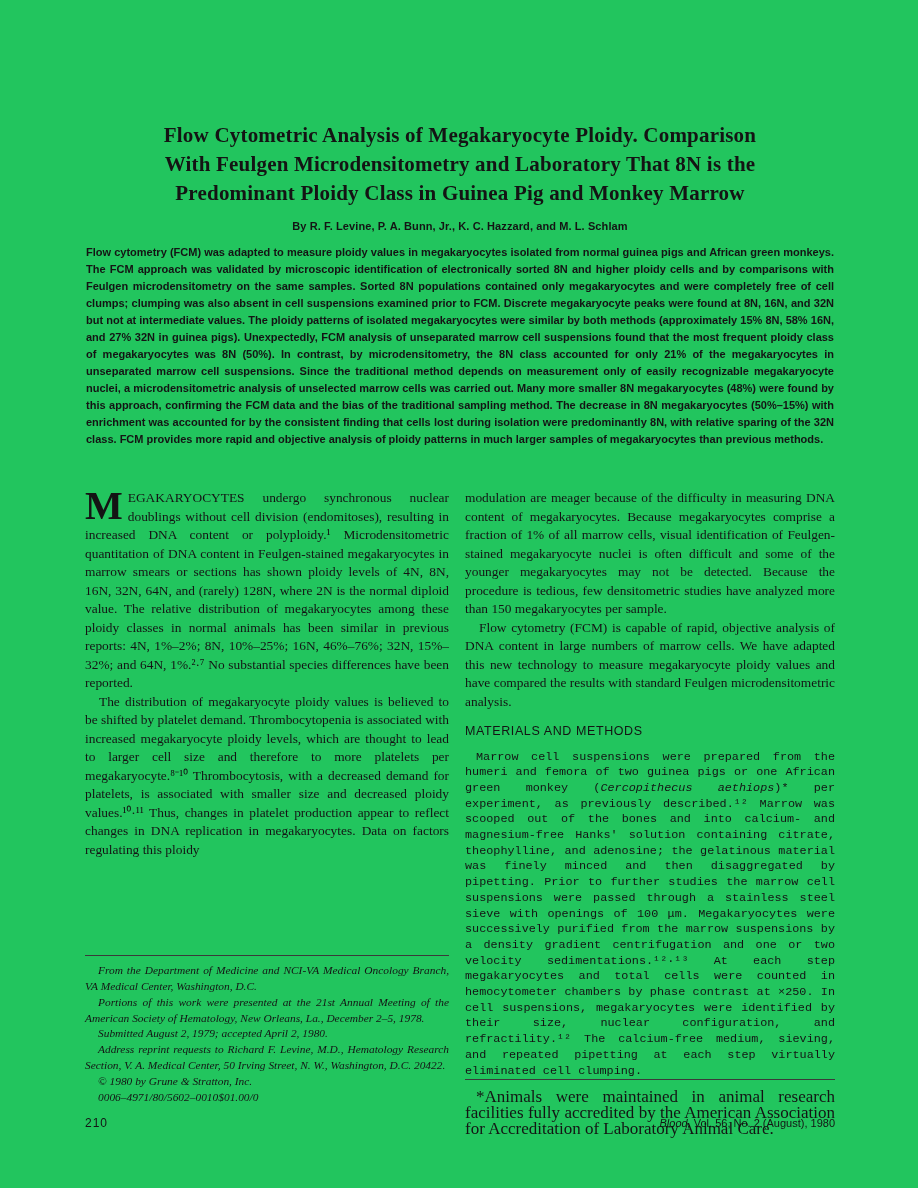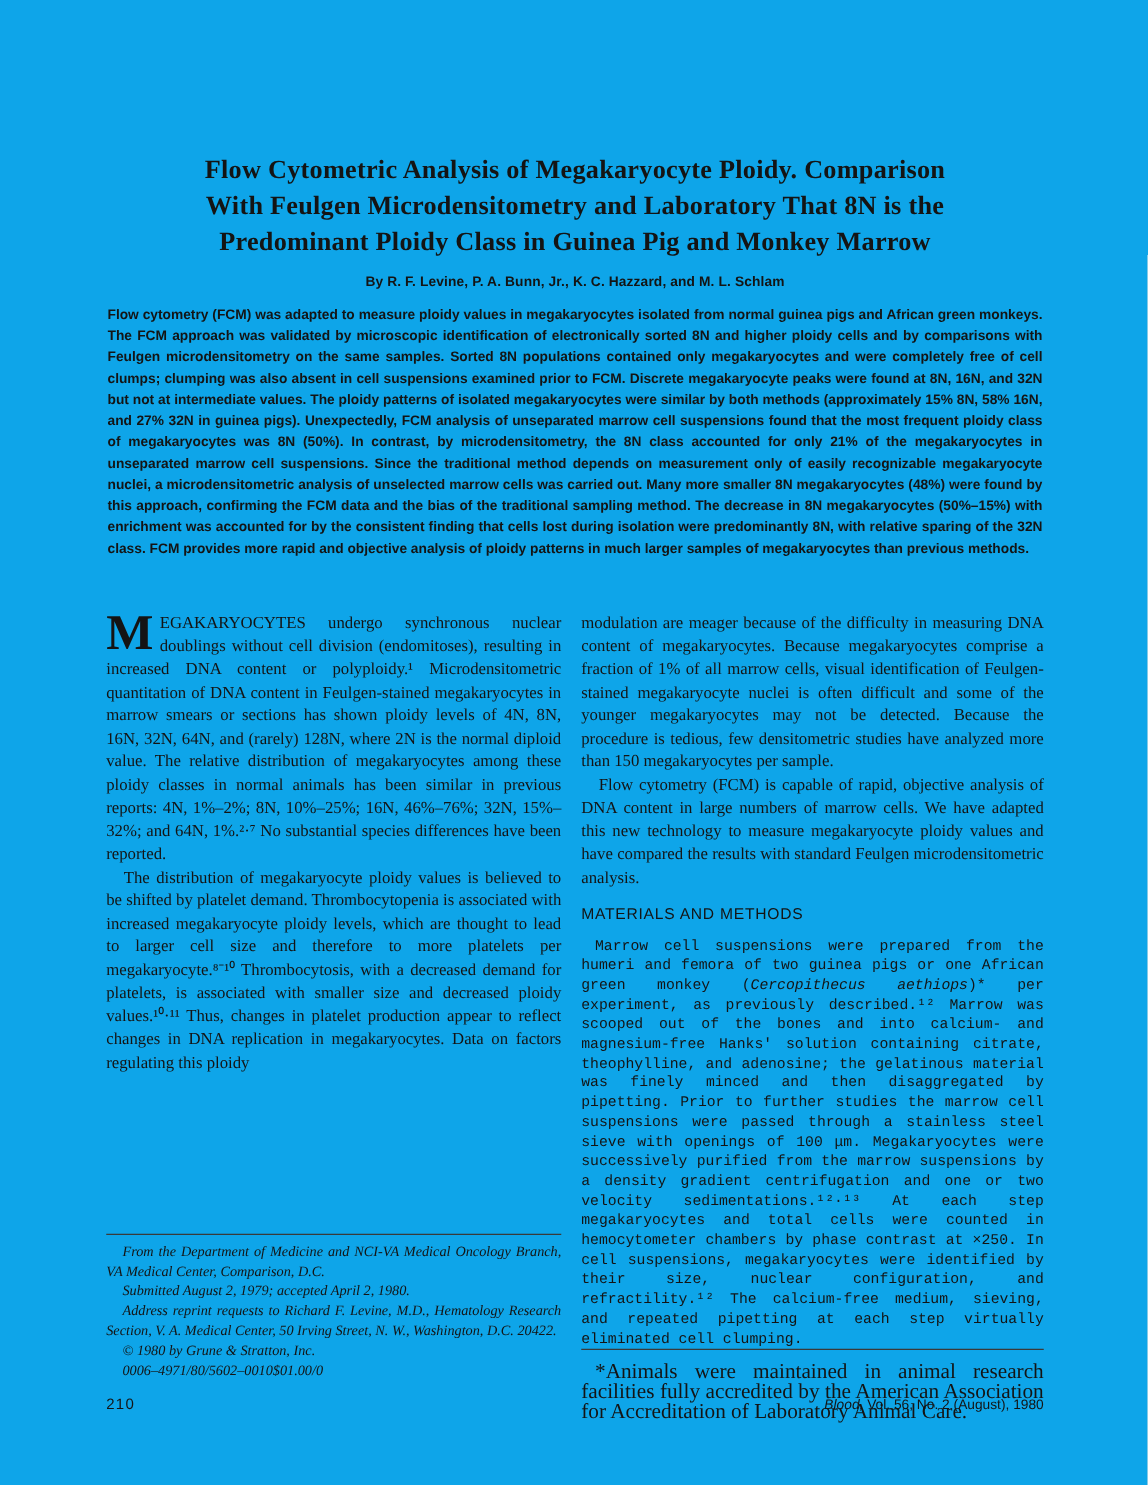--- a/index.html
+++ b/index.html
@@ -1,20 +1,20 @@
 <!DOCTYPE html>
 <html><head>
 <meta charset="utf-8">
 <style>
   html,body{margin:0;padding:0;background:#e8e8e4;}
   .page{
     position:relative;
     width:918px;height:1188px;
     margin:0 auto;
-    background:#0ea5e9;
+    background:#22c55e;
     color:#141414;
     font-family:"Liberation Serif", serif;
     overflow:hidden;
   }
   
   .title-block{position:absolute;top:121px;left:84px;width:752px;text-align:center;}
   .title-line{
     font-family:"Liberation Serif", serif;
     font-weight:bold;
     font-size:21px;
@@ -116,21 +116,22 @@
 
   <section class="abstract">Flow cytometry (FCM) was adapted to measure ploidy values in megakaryocytes isolated from normal guinea pigs and African green monkeys. The FCM approach was validated by microscopic identification of electronically sorted 8N and higher ploidy cells and by comparisons with Feulgen microdensitometry on the same samples. Sorted 8N populations contained only megakaryocytes and were completely free of cell clumps; clumping was also absent in cell suspensions examined prior to FCM. Discrete megakaryocyte peaks were found at 8N, 16N, and 32N but not at intermediate values. The ploidy patterns of isolated megakaryocytes were similar by both methods (approximately 15% 8N, 58% 16N, and 27% 32N in guinea pigs). Unexpectedly, FCM analysis of unseparated marrow cell suspensions found that the most frequent ploidy class of megakaryocytes was 8N (50%). In contrast, by microdensitometry, the 8N class accounted for only 21% of the megakaryocytes in unseparated marrow cell suspensions. Since the traditional method depends on measurement only of easily recognizable megakaryocyte nuclei, a microdensitometric analysis of unselected marrow cells was carried out. Many more smaller 8N megakaryocytes (48%) were found by this approach, confirming the FCM data and the bias of the traditional sampling method. The decrease in 8N megakaryocytes (50%–15%) with enrichment was accounted for by the consistent finding that cells lost during isolation were predominantly 8N, with relative sparing of the 32N class. FCM provides more rapid and objective analysis of ploidy patterns in much larger samples of megakaryocytes than previous methods.</section>
 
   <section class="columns">
 
     <div class="col left">
       <p class="body-para"><span class="dropcap">M</span><span>EGAKARYOCYTES undergo synchronous nuclear doublings without cell division (endomitoses), resulting in increased DNA content or polyploidy.¹ Microdensitometric quantitation of DNA content in Feulgen-stained megakaryocytes in marrow smears or sections has shown ploidy levels of 4N, 8N, 16N, 32N, 64N, and (rarely) 128N, where 2N is the normal diploid value. The relative distribution of megakaryocytes among these ploidy classes in normal animals has been similar in previous reports: 4N, 1%–2%; 8N, 10%–25%; 16N, 46%–76%; 32N, 15%–32%; and 64N, 1%.²·⁷ No substantial species differences have been reported.</span></p>
       <p class="body-para indent">The distribution of megakaryocyte ploidy values is believed to be shifted by platelet demand. Thrombocytopenia is associated with increased megakaryocyte ploidy levels, which are thought to lead to larger cell size and therefore to more platelets per megakaryocyte.⁸⁻¹⁰ Thrombocytosis, with a decreased demand for platelets, is associated with smaller size and decreased ploidy values.¹⁰·¹¹ Thus, changes in platelet production appear to reflect changes in DNA replication in megakaryocytes. Data on factors regulating this ploidy</p>
 
       <div class="fn-block left-fn">
-        <p class="fn">From the Department of Medicine and NCI-VA Medical Oncology Branch, VA Medical Center, Comparison, D.C.</p>
+        <p class="fn">From the Department of Medicine and NCI-VA Medical Oncology Branch, VA Medical Center, Washington, D.C.</p>
+        <p class="fn">Portions of this work were presented at the 21st Annual Meeting of the American Society of Hematology, New Orleans, La., December 2–5, 1978.</p>
         <p class="fn">Submitted August 2, 1979; accepted April 2, 1980.</p>
         <p class="fn">Address reprint requests to Richard F. Levine, M.D., Hematology Research Section, V. A. Medical Center, 50 Irving Street, N. W., Washington, D.C. 20422.</p>
         <p class="fn">© 1980 by Grune &amp; Stratton, Inc.</p>
         <p class="fn">0006–4971/80/5602–0010$01.00/0</p>
       </div>
     </div>
 
     <div class="col right">
       <p class="body-para">modulation are meager because of the difficulty in measuring DNA content of megakaryocytes. Because megakaryocytes comprise a fraction of 1% of all marrow cells, visual identification of Feulgen-stained megakaryocyte nuclei is often difficult and some of the younger megakaryocytes may not be detected. Because the procedure is tedious, few densitometric studies have analyzed more than 150 megakaryocytes per sample.</p>
       <p class="body-para indent">Flow cytometry (FCM) is capable of rapid, objective analysis of DNA content in large numbers of marrow cells. We have adapted this new technology to measure megakaryocyte ploidy values and have compared the results with standard Feulgen microdensitometric analysis.</p>

